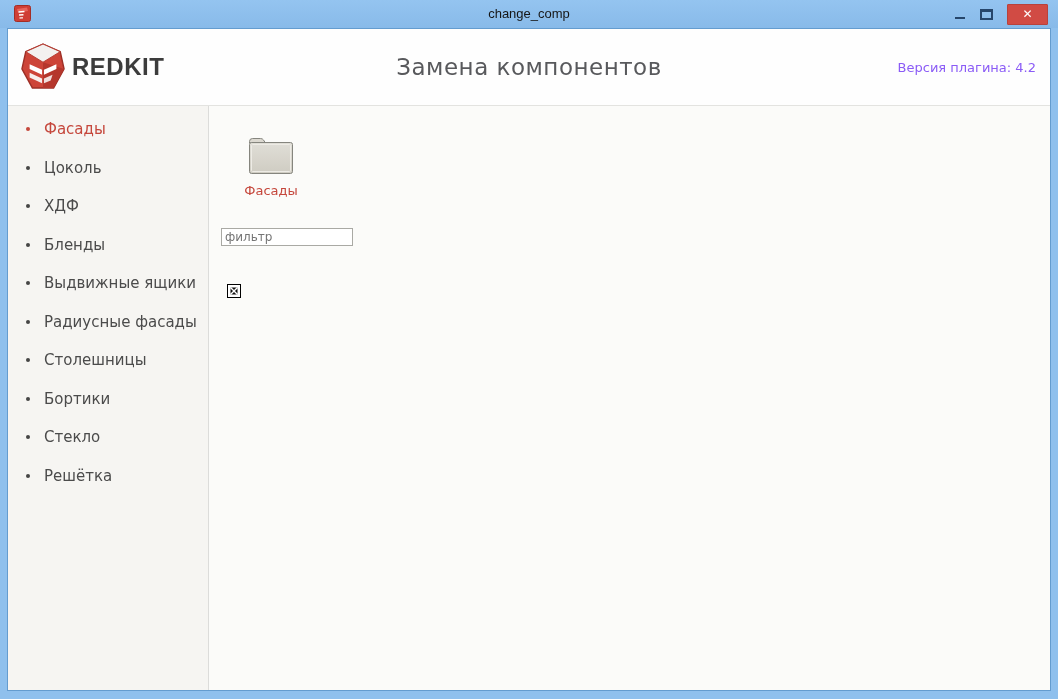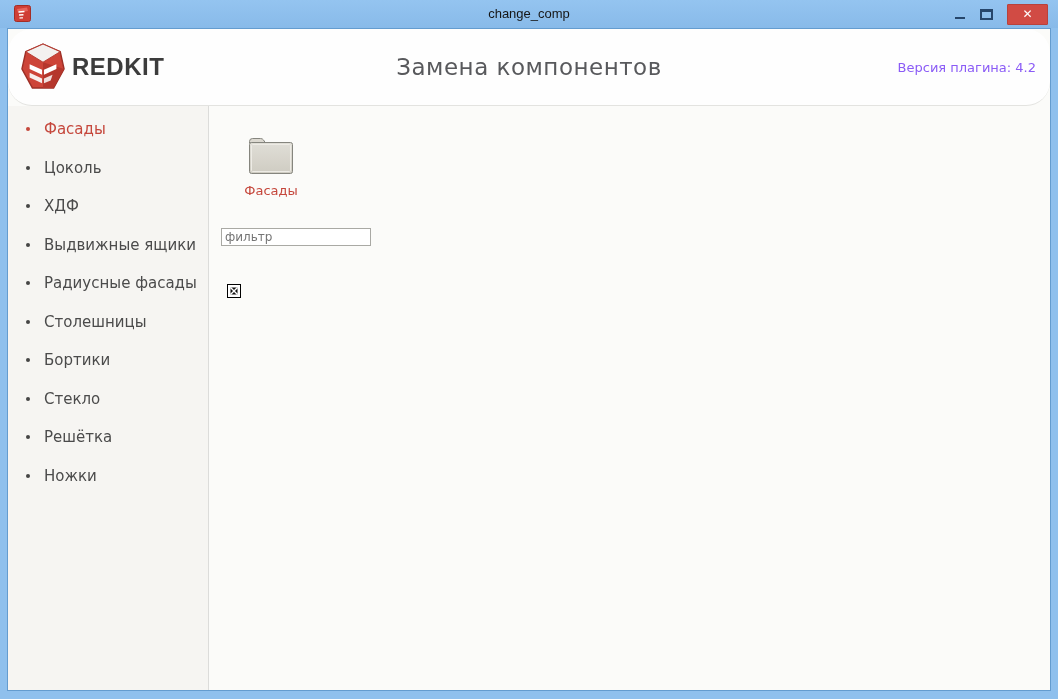--- a/index.html
+++ b/index.html
@@ -44,21 +44,21 @@
   .content {
     position: absolute; top: 28px; left: 7px; right: 7px; bottom: 8px;
     background: #fbfbf9; border: 1px solid #649ccf;
     display: flex; flex-direction: column;
   }
 
   
   .app-header {
     position: relative; height: 77px; flex: 0 0 77px;
     background: #fefefe; border-bottom: 1px solid #e3e3e0;
-    display: flex; align-items: center; border-radius: 24px;
+    display: flex; align-items: center;
   }
   .logo-wrap { display: flex; align-items: center; margin-left: 13px; }
   .logo-svg { width: 44px; height: 48px; }
   .logo-text {
     margin-left: 7px; font-size: 24px; font-weight: bold; color: #3c3c3c;
     letter-spacing: 0.5px; font-family: "Liberation Sans", sans-serif;
   }
   .app-title {
     position: absolute; left: 0; right: 0; text-align: center;
     font-size: 23px; color: #58595c; letter-spacing: 0.5px;
@@ -94,21 +94,21 @@
   .folder-item {
     position: absolute; left: 37px; top: 28px; width: 50px;
     display: flex; flex-direction: column; align-items: center; cursor: pointer;
   }
   .folder-svg { width: 48px; height: 42px; }
   .folder-label {
     margin-top: 7px; font-size: 13px; color: #c5473c; white-space: nowrap;
   }
 
   .filter-input {
-    position: absolute; left: 12px; top: 122px; width: 150px; height: 18px;
+    position: absolute; left: 12px; top: 122px; width: 132px; height: 18px;
     border: 1px solid #a9a9a4; background: #fff;
     font-family: "DejaVu Sans", sans-serif; font-size: 12px; color: #a16207;
     padding: 1px 3px; outline: none;
   }
   .filter-input::placeholder { color: #757575; opacity: 1; }
 
   .broken-img { position: absolute; left: 18px; top: 178px; width: 14px; height: 14px; }
 </style>
 </head>
 <body>
@@ -165,20 +165,24 @@
           <li>
               <span class="bullet"></span>
               <span class="item-label">Цоколь</span>
             </li>
           <li>
               <span class="bullet"></span>
               <span class="item-label">ХДФ</span>
             </li>
           <li>
               <span class="bullet"></span>
+              <span class="item-label">Бленды</span>
+            </li>
+          <li>
+              <span class="bullet"></span>
               <span class="item-label">Выдвижные ящики</span>
             </li>
           <li>
               <span class="bullet"></span>
               <span class="item-label">Радиусные фасады</span>
             </li>
           <li>
               <span class="bullet"></span>
               <span class="item-label">Столешницы</span>
             </li>
@@ -186,24 +190,20 @@
               <span class="bullet"></span>
               <span class="item-label">Бортики</span>
             </li>
           <li>
               <span class="bullet"></span>
               <span class="item-label">Стекло</span>
             </li>
           <li>
               <span class="bullet"></span>
               <span class="item-label">Решётка</span>
-            </li>
-          <li>
-              <span class="bullet"></span>
-              <span class="item-label">Ножки</span>
             </li>
         </ul>
       </nav>
 
       <div class="main">
 
         <div class="folder-item">
           <svg class="folder-svg" viewBox="0 0 48 42">
             <defs>
               <linearGradient id="fg" x1="0" y1="0" x2="0" y2="1">

